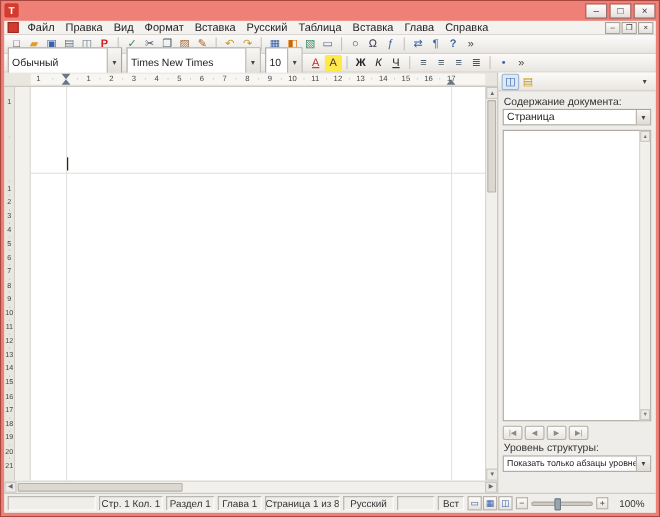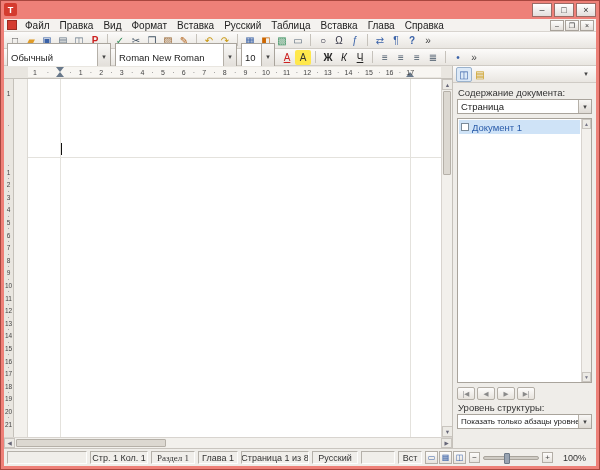--- a/index.html
+++ b/index.html
@@ -169,21 +169,21 @@
           <span class="tbtn" style="color: rgb(68, 68, 68);">»</span>
         </span>
     </div>
 
     <div class="toolbar" id="toolbar2">
       <div class="combo c-style">
         <span class="cval">Обычный</span>
         <span class="arrow">▾</span>
       </div>
       <div class="combo c-font">
-        <span class="cval">Roman New Roman</span>
+        <span class="cval">Times New Times</span>
         <span class="arrow">▾</span>
       </div>
       <div class="combo c-size">
         <span class="cval">10</span>
         <span class="arrow">▾</span>
       </div>
       <span class="ticons">
           <span class="tbtn" style="color: rgb(204, 34, 34); text-decoration: underline;">А</span>
           <span class="tbtn" style="color: rgb(51, 51, 51); background: rgb(255, 232, 76);">А</span>
           <span class="tsep"></span>
@@ -318,26 +318,20 @@
             <span class="tbtn" style="color: rgb(200, 150, 12);">▤</span>
           </span>
         <span class="sb-menu-btn">▾</span>
       </div>
       <div class="sb-label lbl1">Содержание документа:</div>
       <div class="combo sb-combo1">
         <span class="cval">Страница</span>
         <span class="arrow">▾</span>
       </div>
       <div class="sb-list">
-        <div class="sb-list-inner">
-            <div class="sb-item sel">
-              <span class="sb-check"></span>
-              <span class="sb-itext">Документ 1</span>
-            </div>
-          </div>
         <div class="sb-scroll">
           <span class="sb-sbtn b-top">▲</span>
           <span class="sb-sbtn b-bot">▼</span>
         </div>
       </div>
       <div class="sb-nav">
           <span class="nav-btn">|◀</span>
           <span class="nav-btn">◀</span>
           <span class="nav-btn">▶</span>
           <span class="nav-btn">▶|</span>
@@ -346,21 +340,21 @@
       <div class="combo sb-combo2">
         <span class="cval">Показать только абзацы уровней 1-9</span>
         <span class="arrow">▾</span>
       </div>
     </div>
 
     <div id="statusbar">
       <span class="segwrap">
           <span class="seg" style="width: 80px;"></span>
           <span class="seg" style="width: 58px;">Стр. 1 Кол. 1</span>
-          <span class="seg" style="width: 44px; font-family: Liberation Serif, serif;">Раздел 1</span>
+          <span class="seg" style="width: 44px;">Раздел 1</span>
           <span class="seg" style="width: 40px;">Глава 1</span>
           <span class="seg" style="width: 68px;">Страница 1 из 8</span>
           <span class="seg" style="width: 46px;">Русский</span>
           <span class="seg" style="width: 34px;"></span>
           <span class="seg" style="width: 24px;">Вст</span>
         </span>
       <span class="viewbtns">
           <span class="vbtn">▭</span>
           <span class="vbtn">▦</span>
           <span class="vbtn">◫</span>

